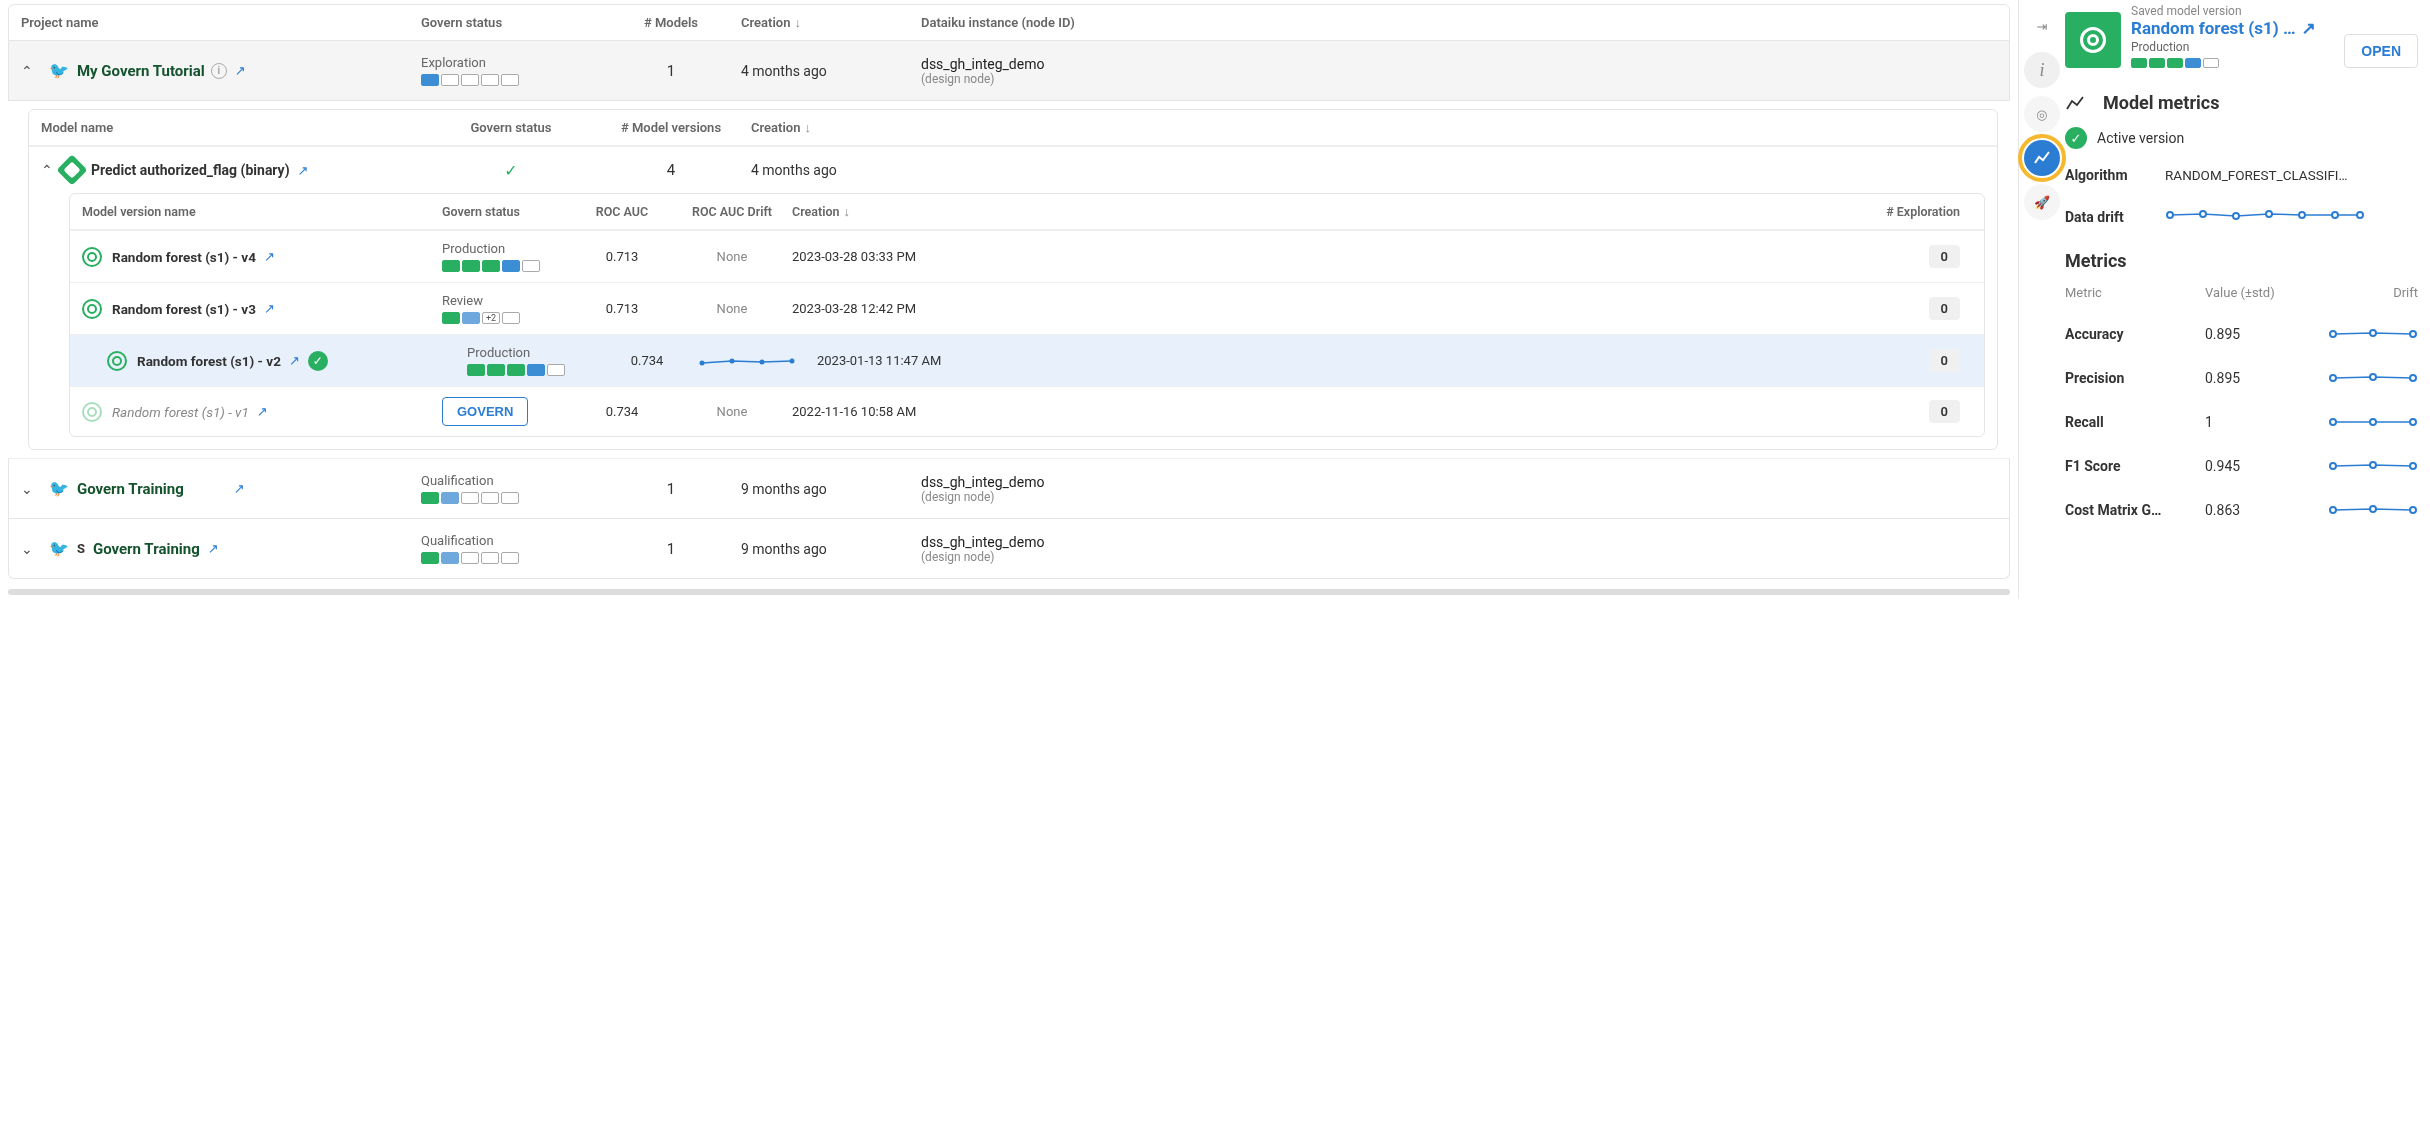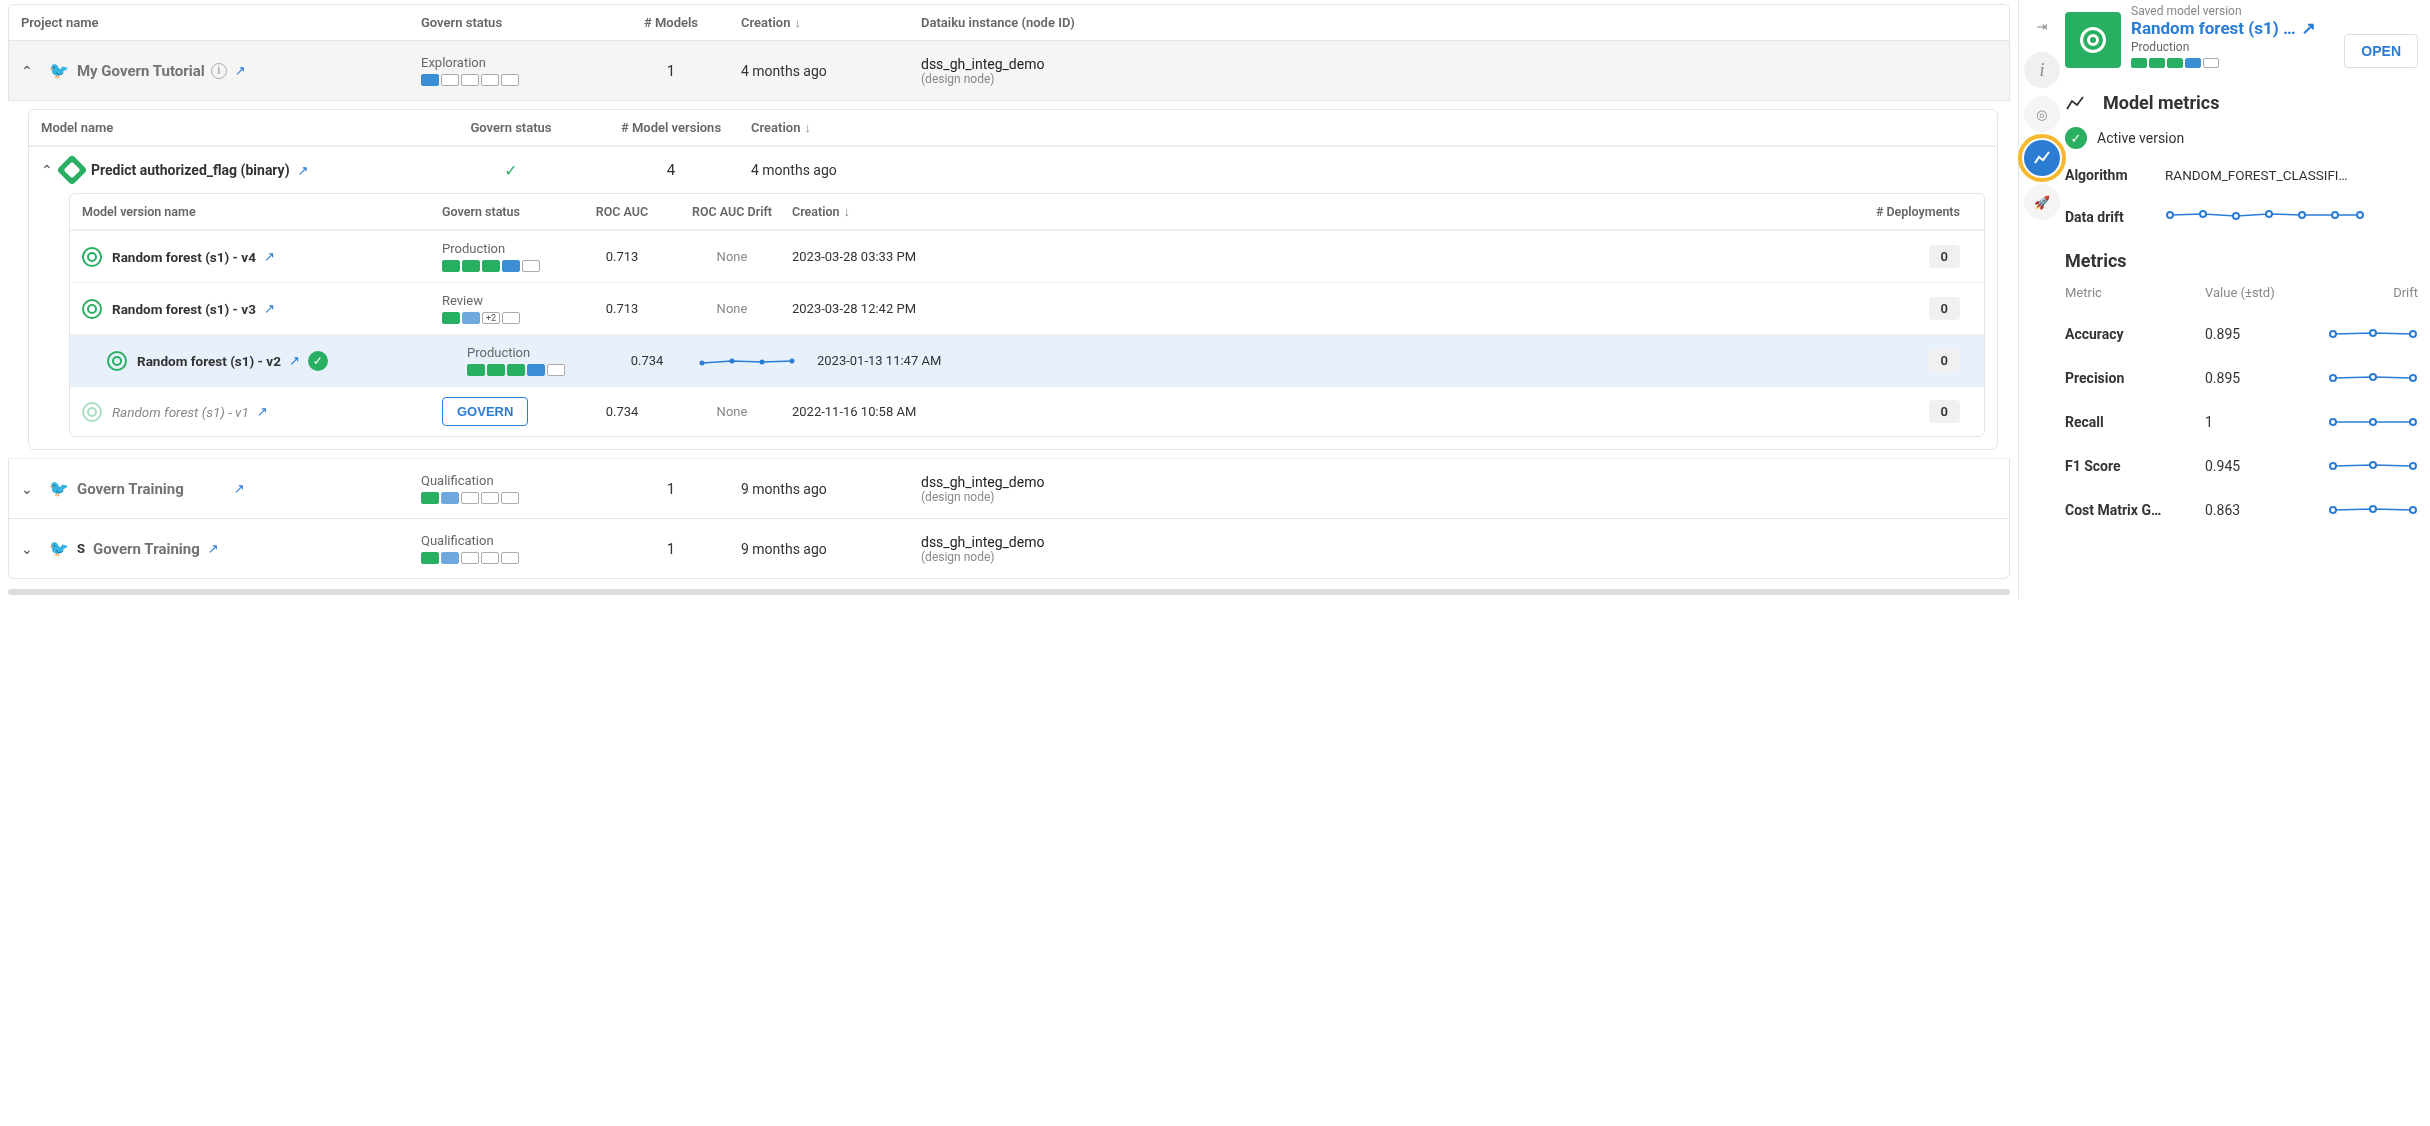--- a/index.html
+++ b/index.html
@@ -19,21 +19,21 @@
 .projects-header { border: 1px solid #e5e5e5; border-radius: 6px 6px 0 0; font-weight: 600; }
 .col-name { flex: 0 0 400px; }
 .col-status { flex: 0 0 180px; }
 .col-models { flex: 0 0 140px; text-align: center; }
 .col-creation { flex: 0 0 180px; }
 .col-instance { flex: 1; }
 .project-row { display: flex; align-items: center; padding: 14px 12px; border: 1px solid #e5e5e5; border-top: none; background: #fafafa; }
 .project-row.expanded { background: #f5f5f5; }
 .chevron { width: 20px; font-size: 14px; cursor: pointer; color: #555; }
 .bird-icon { margin: 0 8px; font-size: 16px; }
-.project-name { font-weight: 700; font-size: 15px; color: #737373; }
+.project-name { font-weight: 700; font-size: 15px; color: #14532d; }
 .info-icon { margin-left: 6px; color: #888; border: 1px solid #aaa; border-radius: 50%; width: 16px; height: 16px; display: inline-flex; align-items: center; justify-content: center; font-size: 11px; }
 .ext-link { margin-left: 8px; color: #2b7dd4; font-size: 13px; }
 .status-label { color: #666; font-size: 13px; margin-bottom: 4px; }
 .progress-bar { display: flex; gap: 2px; }
 .progress-seg { width: 18px; height: 12px; border-radius: 2px; border: 1px solid #aaa; background: #fff; }
 .progress-seg.teal { background: #29af61; border-color: #29af61; }
 .progress-seg.blue { background: #3b8dd4; border-color: #3b8dd4; }
 .progress-seg.lightblue { background: #6fa8dc; border-color: #6fa8dc; }
 .progress-seg.num { font-size: 9px; display:flex; align-items:center; justify-content:center; color:#555; }
 .instance-name { font-size: 14px; color: #222; }
@@ -166,21 +166,21 @@
       <div class="mcol-creation" style="font-size:14px;">4 months ago</div>
     </div>
 
     <div class="versions-section">
       <div class="version-header">
         <div class="vcol-name">Model version name</div>
         <div class="vcol-status">Govern status</div>
         <div class="vcol-roc">ROC AUC</div>
         <div class="vcol-drift">ROC AUC Drift</div>
         <div class="vcol-creation"><span>Creation</span><span class="sort-arrow">↓</span></div>
-        <div class="vcol-deploy"># Deployments</div>
+        <div class="vcol-deploy"># Exploration</div>
       </div>
 
       <div class="version-row">
         <div class="vcol-name" style="display:flex;align-items:center;">
           <span class="version-icon"></span>
           <span class="version-name">Random forest (s1) - v4</span>
           <span class="ext-link">↗</span>
         </div>
         <div class="vcol-status">
           <div class="status-label">Production</div>

